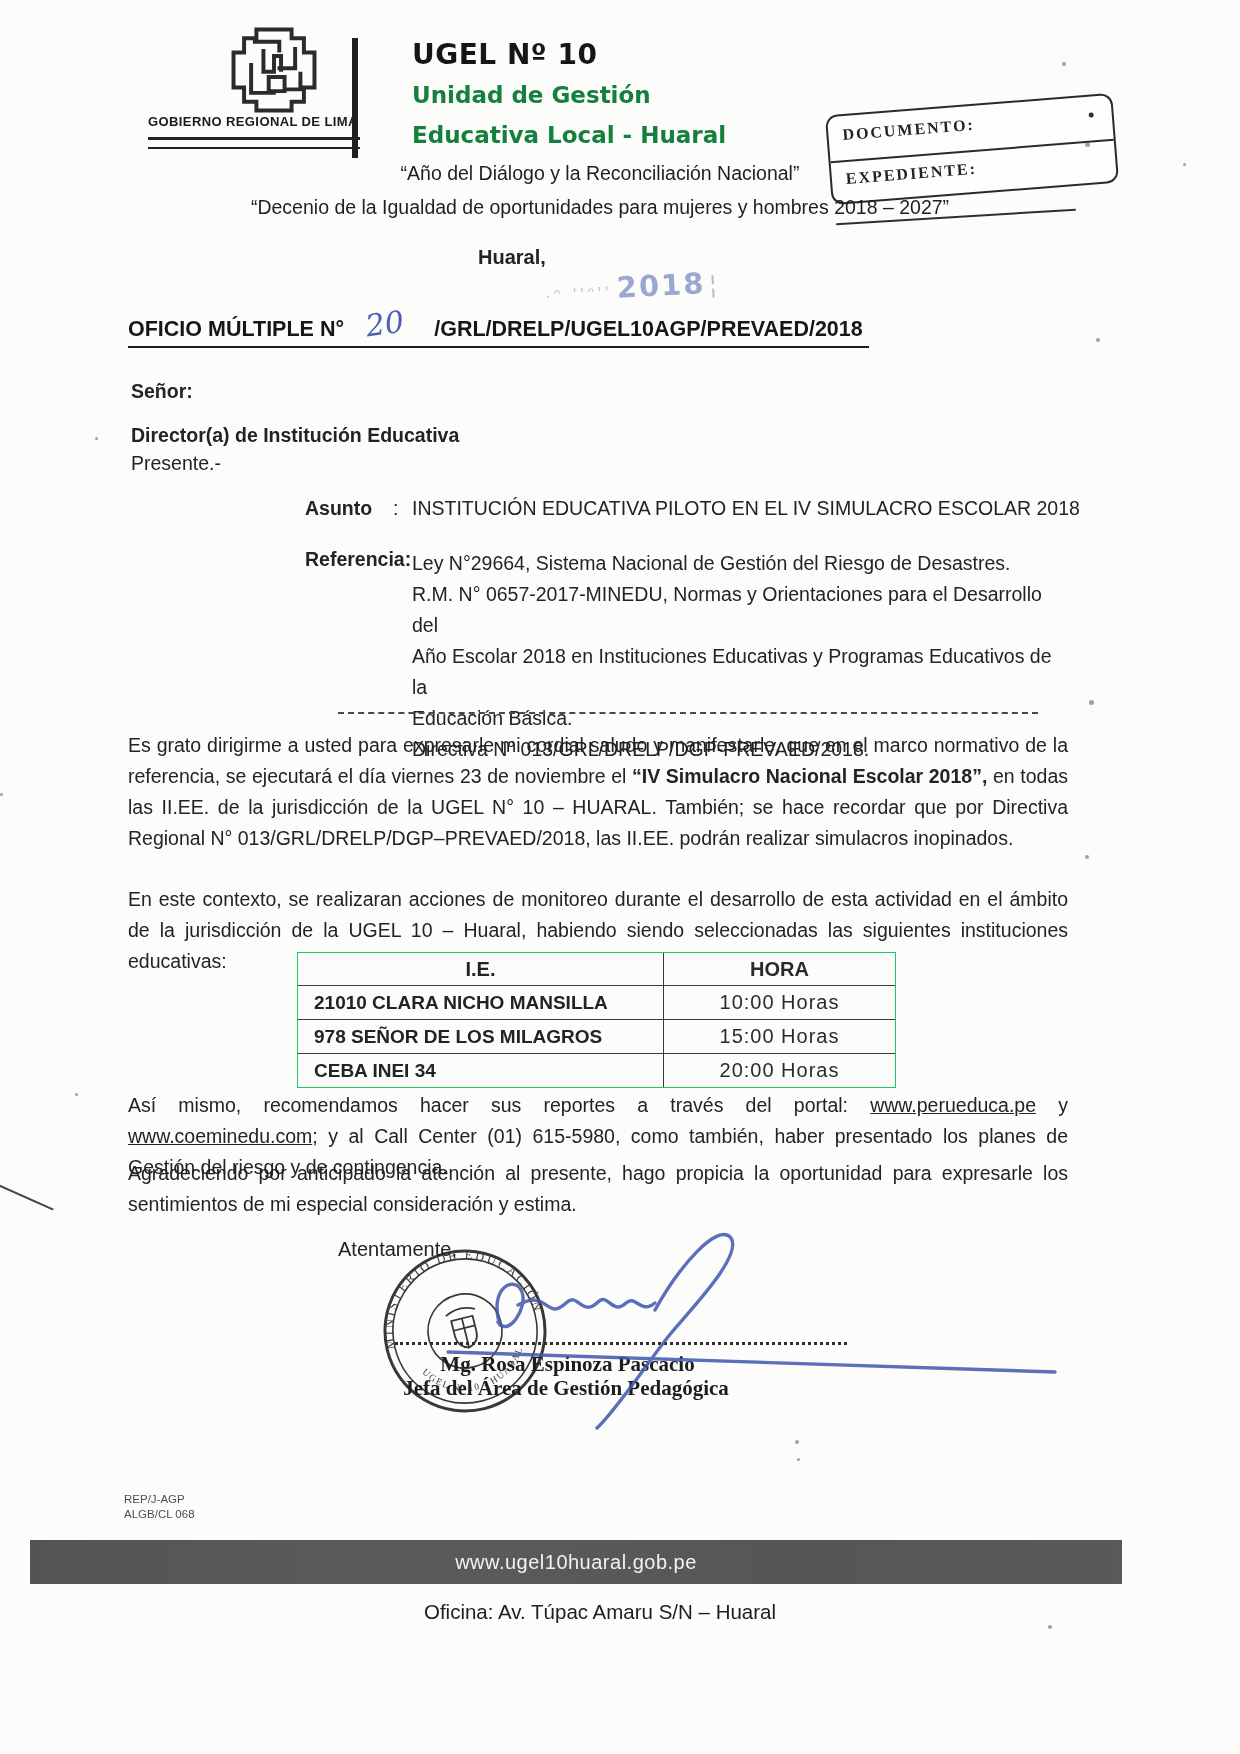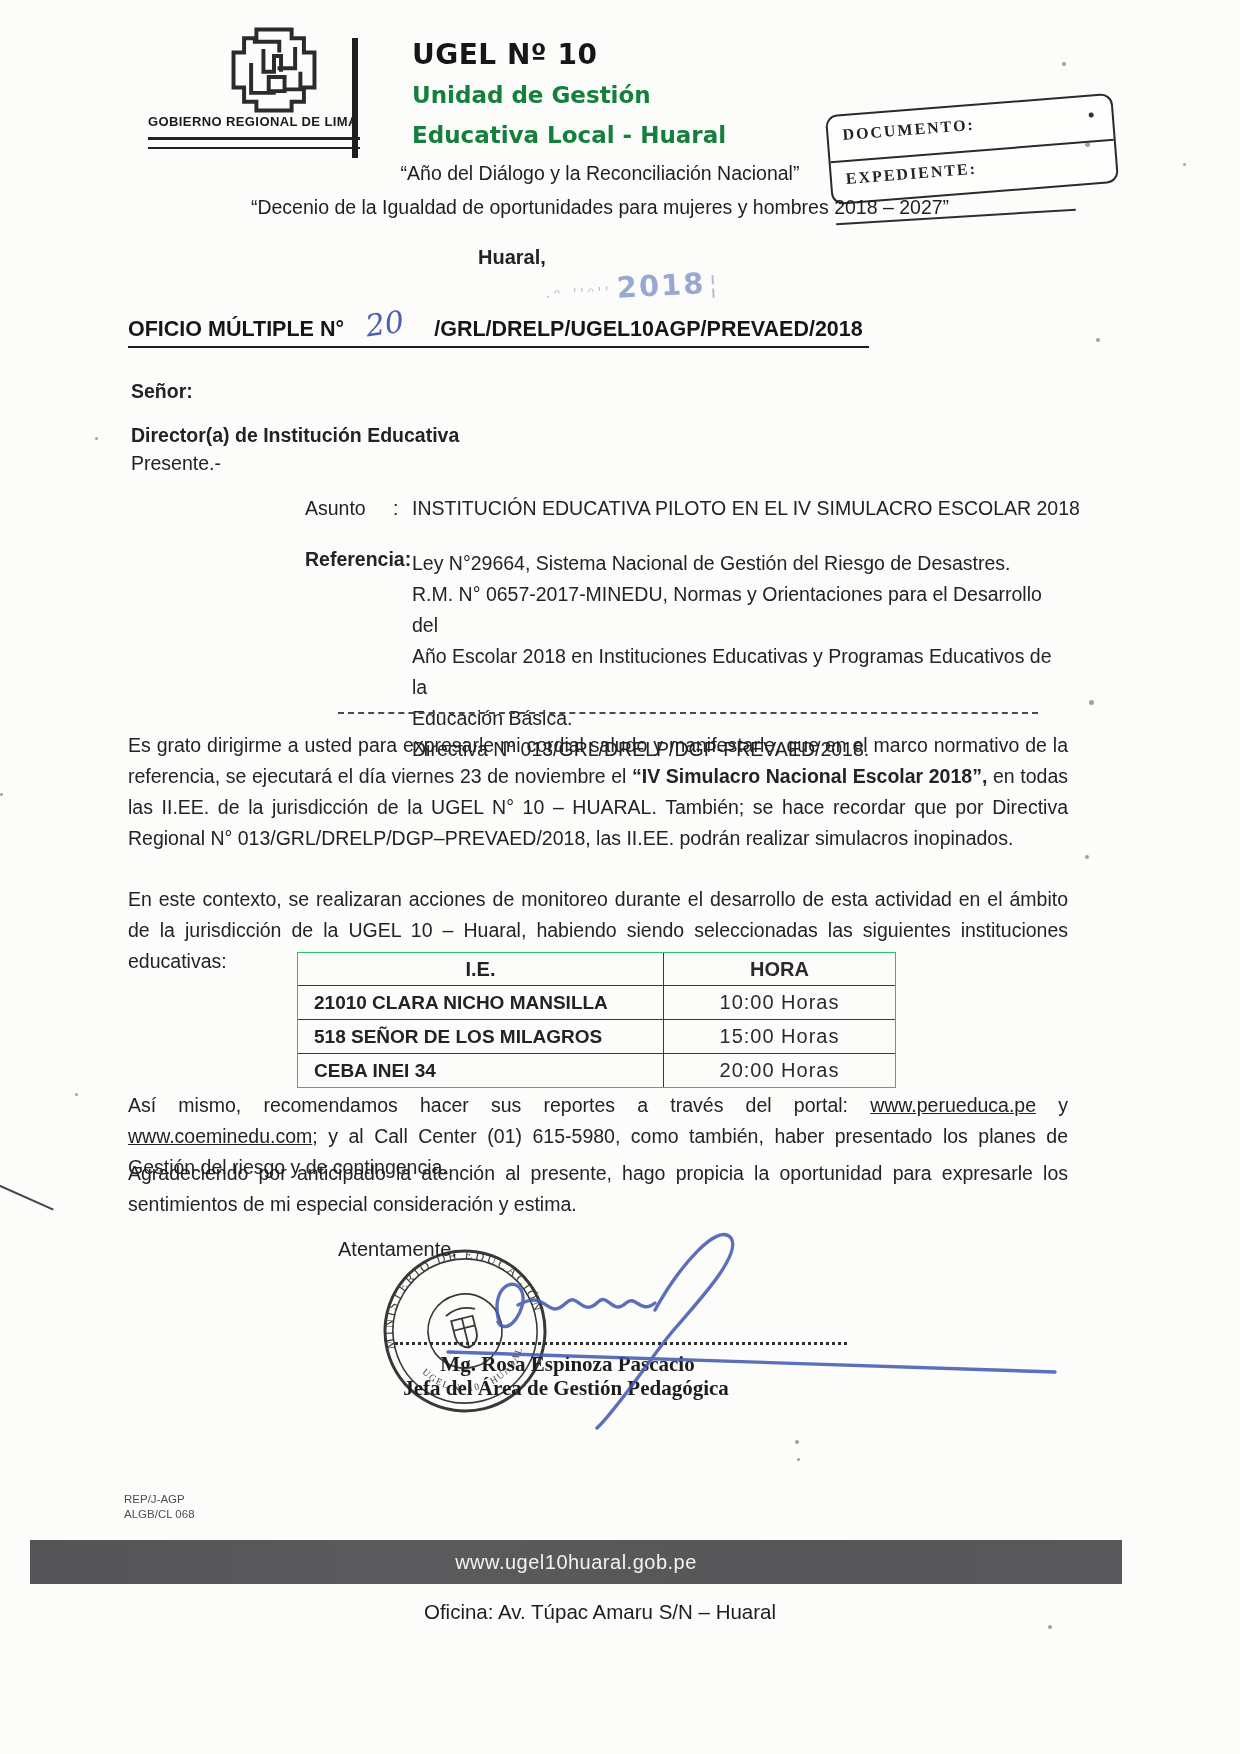--- a/index.html
+++ b/index.html
@@ -55,21 +55,21 @@
   .oficio .num{display:inline-block;margin:0 30px 0 22px;color:#4b5fb0;
     font-family:"DejaVu Serif",serif;font-style:italic;font-size:30px;font-weight:normal;
     transform:rotate(-8deg) translateY(-2px);}
 
   
   .salutation{left:131px;top:380px;font-size:19.5px;font-weight:bold;}
   .recipient-title{left:131px;top:424px;font-size:19.5px;font-weight:bold;}
   .present{left:131px;top:452px;font-size:19.5px;}
 
   
-  .subj-label{left:305px;top:497px;font-size:19.5px;font-weight:normal;}
+  .subj-label{left:305px;top:497px;font-size:19.5px;font-weight:bold;}
   .subj-colon{left:393px;top:497px;font-size:19.5px;}
   .subj-text{left:412px;top:497px;font-size:19.5px;}
   .ref-label{left:305px;top:548px;font-size:19.5px;font-weight:bold;}
   .ref-lines{left:412px;top:548px;width:650px;font-size:19.5px;line-height:31px;}
 
   .separator{left:338px;top:712px;width:700px;height:0;
     border-top:2px dashed #4a4a4a;}
 
   
   .para{left:128px;width:940px;font-size:19.5px;line-height:31px;text-align:justify;}
@@ -185,21 +185,21 @@
   <div class="abs doc-table">
     <div class="t-row head">
       <div class="t-c1">I.E.</div>
       <div class="t-c2">HORA</div>
     </div>
     <div class="t-row">
       <div class="t-c1">21010 CLARA NICHO MANSILLA</div>
       <div class="t-c2">10:00 Horas</div>
     </div>
     <div class="t-row">
-      <div class="t-c1">518 SEÑOR DE LOS MILAGROS</div>
+      <div class="t-c1">978 SEÑOR DE LOS MILAGROS</div>
       <div class="t-c2">15:00 Horas</div>
     </div>
     <div class="t-row">
       <div class="t-c1">CEBA INEI 34</div>
       <div class="t-c2">20:00 Horas</div>
     </div>
   </div>
 
   <div class="abs para p3"><span>Así mismo, recomendamos hacer sus reportes a través del portal: </span><span class="seg-u">www.perueduca.pe</span><span> y </span><span class="seg-u">www.coeminedu.com</span><span>; y al Call Center (01) 615-5980, como también, haber presentado los planes de Gestión del riesgo y de contingencia.</span></div>
   <div class="abs para p4">Agradeciendo por anticipado la atención al presente, hago propicia la oportunidad para expresarle los sentimientos de mi especial consideración y estima.</div>

